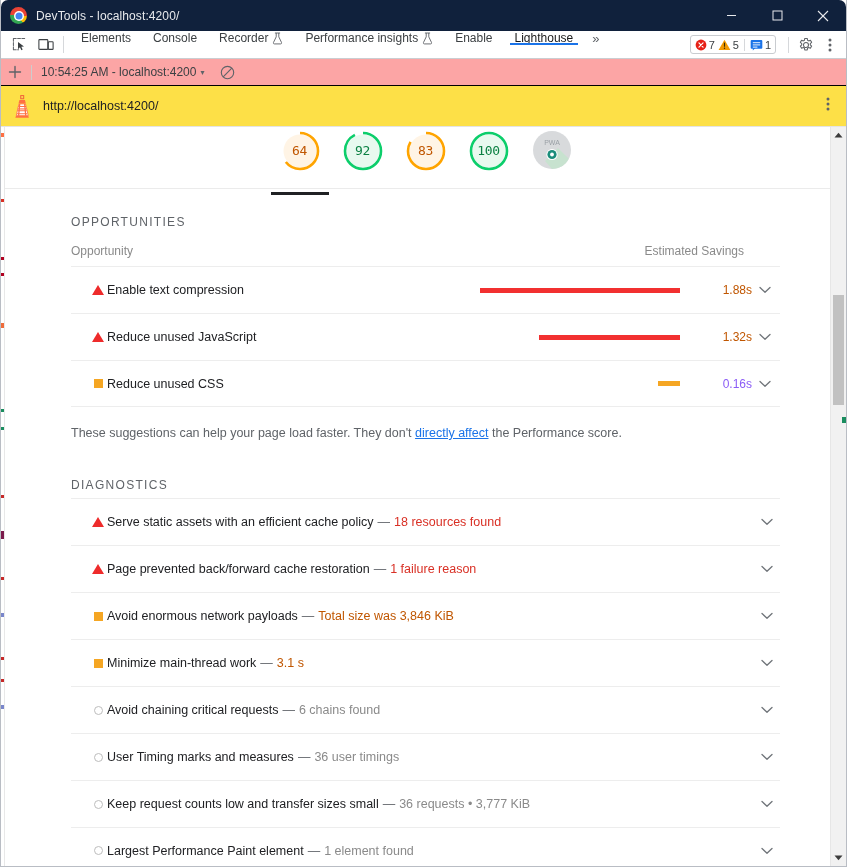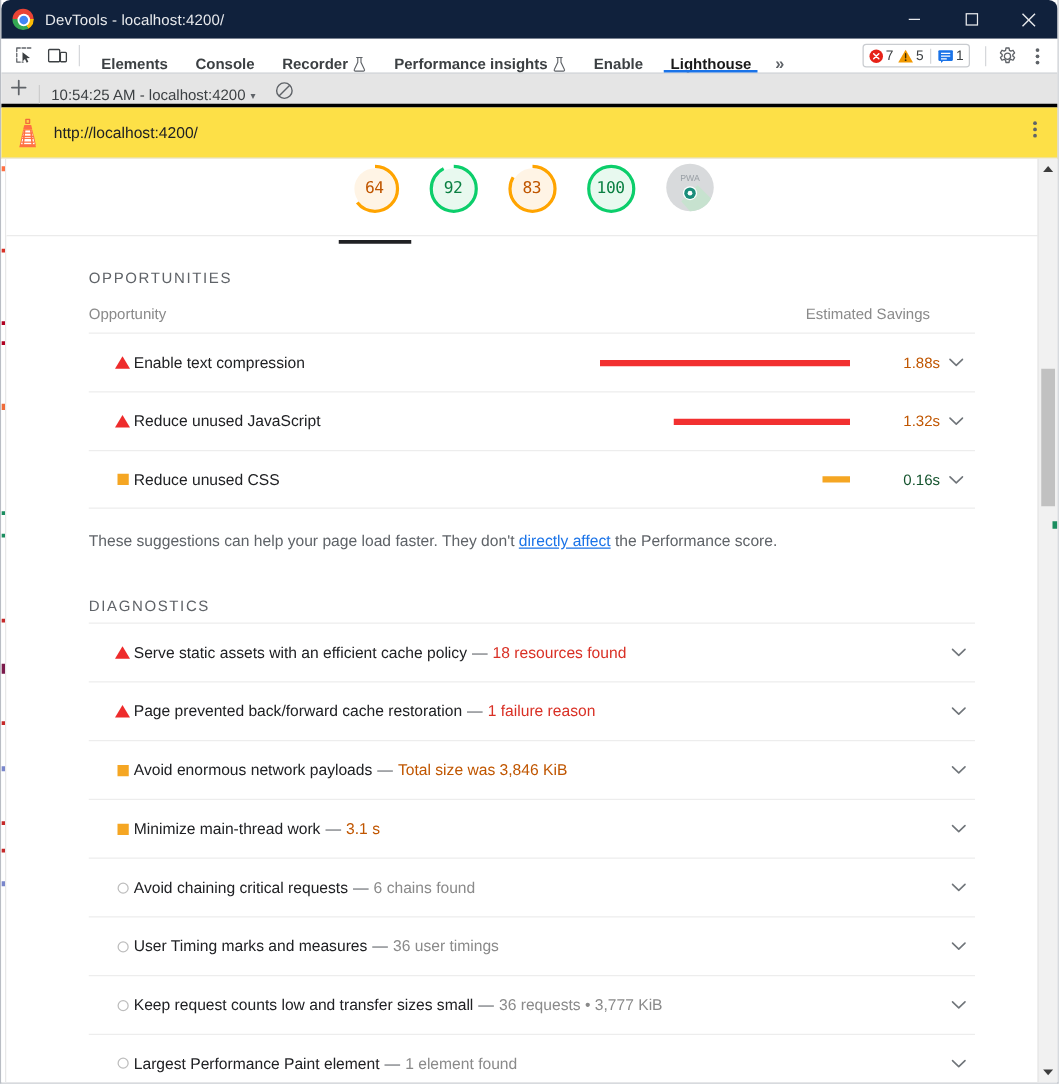--- a/index.html
+++ b/index.html
@@ -66,21 +66,21 @@
     position: relative;
   }
   .tool-icons { display: flex; align-items: center; padding-left: 7px; gap: 5px; }
   .tool-ico {
     width: 22px; height: 22px;
     display: flex; align-items: center; justify-content: center;
     color: #5f6368;
   }
   .vdiv { width: 1px; background: #d6d8db; margin: 5px 6px; }
 
-  .tabs { display: flex; align-items: flex-end; font-weight: bold; }
+  .tabs { display: flex; align-items: flex-start; }
   .tab {
     display: flex; align-items: center; gap: 4px;
     padding: 0 11px;
     font-size: 12px; color: #3c4043;
     white-space: nowrap;
     position: relative;
   }
   .tab.active { color: #1a1a1a; }
   .tab.active::after {
     content: ""; position: absolute; left: 6px; right: 6px; bottom: 0;
@@ -99,23 +99,23 @@
   }
   .counter { display: flex; align-items: center; gap: 2px; font-size: 11px; color: #3c4043; }
   .counter .num { font-size: 11px; }
   .cnt-sep { width: 1px; height: 12px; background: #d6d8db; margin: 0 2px; }
   .sep-tall { width: 1px; height: 16px; background: #d6d8db; margin: 0 4px; }
   .icon-btn { width: 22px; height: 22px; display:flex; align-items:center; justify-content:center; color:#5f6368; }
 
   
   .lh-toolbar {
     height: 27px; flex: 0 0 27px;
-    background: #e5e5e5;
-    border-bottom: 3px solid #000000;
-    display: flex; align-items: flex-end;
+    background: #fca5a5;
+    border-bottom: 1px solid #000000;
+    display: flex; align-items: center;
     font-size: 12px; color: #3c4043;
   }
   .plus-btn {
     width: 28px; height: 27px; display:flex; align-items:center; justify-content:center;
     color: #5f6368; font-size: 17px; line-height: 1;
   }
   .tb-sep { width:1px; height: 15px; background:#cdcdcd; margin: 0 5px 0 2px; }
   .run-select { display:flex; align-items:center; gap:4px; padding: 0 4px; color:#3c4043; font-size:12px; white-space:nowrap;}
   .caret-d { font-size: 8px; color:#5f6368; }
   .clear-btn { margin-left: 8px; width: 22px; height:22px; display:flex; align-items:center; justify-content:center; color:#5f6368;}
@@ -538,21 +538,21 @@
             </div>
           </div>
 
           <div class="row">
             <div class="sev">
                 <div class="sev-sq"></div>
               </div>
             <div class="row-label">Reduce unused CSS</div>
             <div class="bar-area">
               <div class="savings-bar" style="width:22px;background:#f5a623"></div>
-              <div class="savings-val" style="color:#14532d">0.16s</div>
+              <div class="savings-val" style="color:#8b5cf6">0.16s</div>
             </div>
             <div class="chev chev-right-pad">
               <svg width="12" height="8" viewBox="0 0 12 8">
                   <path d="M1 1.5 6 6.3 11 1.5" fill="none" stroke="currentColor" stroke-width="1.3" stroke-linecap="round" stroke-linejoin="round"></path>
                 </svg>
             </div>
           </div>
         </div>
 
         <div class="note">

